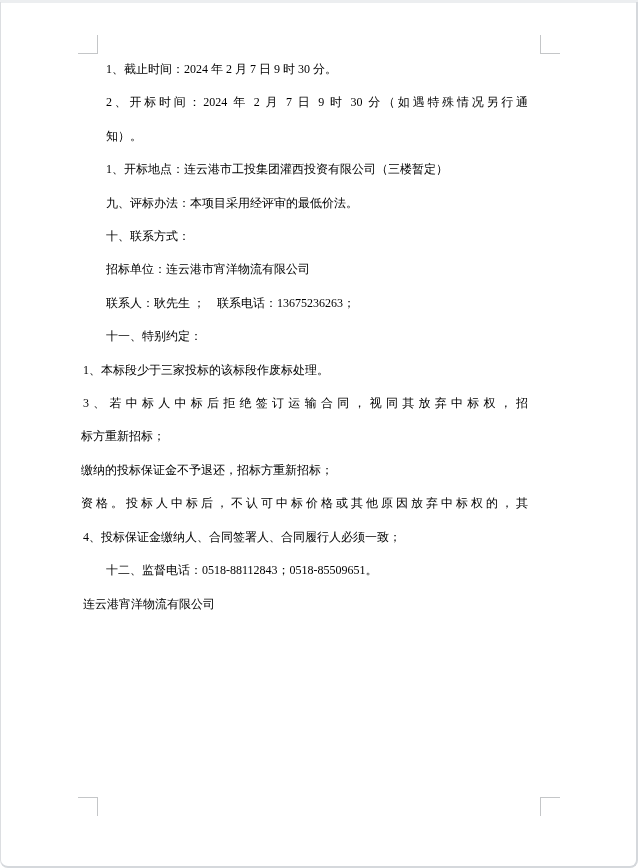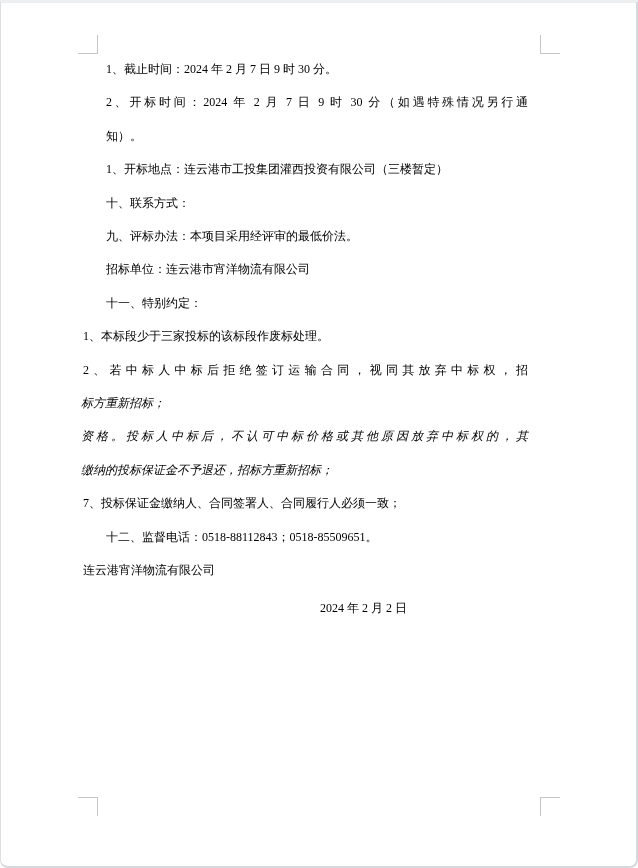--- a/index.html
+++ b/index.html
@@ -26,21 +26,21 @@
   .crop { position: absolute; width: 19px; height: 18px; }
   .crop.tl { left: 78px;  top: 35px;  border-right: 1px solid #c4c6c8; border-bottom: 1px solid #c4c6c8; }
   .crop.tr { left: 540px; top: 35px;  border-left: 1px solid #c4c6c8;  border-bottom: 1px solid #c4c6c8; }
   .crop.bl { left: 78px;  top: 797px; border-right: 1px solid #c4c6c8; border-top: 1px solid #c4c6c8; }
   .crop.br { left: 540px; top: 797px; border-left: 1px solid #c4c6c8;  border-top: 1px solid #c4c6c8; }
   .text-area {
     position: absolute; left: 83px; top: 53px; width: 445px;
     font-size: 12px; line-height: 33.4px; color: #000000;
   }
   .ln { white-space: nowrap; }
-  .i0 { margin-left: -2px; font-style: italic; }
+  .i0 { margin-left: -2px; }
   .i1 { margin-left: 23px; }
   .i2 { }
   .fj { white-space: nowrap; text-align: justify; text-align-last: justify; }
   .sig  { }
   .date { margin-left: 237px; margin-top: 4px; }
 </style>
 </head>
 <body>
 
 <div class="top-band"></div>
@@ -49,26 +49,26 @@
 <div class="crop tl"></div>
 <div class="crop tr"></div>
 <div class="crop bl"></div>
 <div class="crop br"></div>
 
 <div class="text-area">
   <div class="ln i1">1、截止时间：2024 年 2 月 7 日 9 时 30 分。</div>
   <div class="ln i1 fj">2、开标时间：2024 年 2 月 7 日 9 时 30 分（如遇特殊情况另行通</div>
   <div class="ln i1">知）。</div>
   <div class="ln i1">1、开标地点：连云港市工投集团灌西投资有限公司（三楼暂定）</div>
+  <div class="ln i1">九、评标办法：本项目采用经评审的最低价法。</div>
   <div class="ln i1">十、联系方式：</div>
-  <div class="ln i1">九、评标办法：本项目采用经评审的最低价法。</div>
   <div class="ln i1">招标单位：连云港市宵洋物流有限公司</div>
+  <div class="ln i1">联系人：耿先生 ；　联系电话：13675236263；</div>
   <div class="ln i1">十一、特别约定：</div>
   <div class="ln i2">1、本标段少于三家投标的该标段作废标处理。</div>
-  <div class="ln i2 fj">2、若中标人中标后拒绝签订运输合同，视同其放弃中标权，招</div>
+  <div class="ln i2 fj">3、若中标人中标后拒绝签订运输合同，视同其放弃中标权，招</div>
   <div class="ln i0">标方重新招标；</div>
+  <div class="ln i0">缴纳的投标保证金不予退还，招标方重新招标；</div>
   <div class="ln i0 fj">资格。投标人中标后，不认可中标价格或其他原因放弃中标权的，其</div>
-  <div class="ln i0">缴纳的投标保证金不予退还，招标方重新招标；</div>
-  <div class="ln i2">7、投标保证金缴纳人、合同签署人、合同履行人必须一致；</div>
+  <div class="ln i2">4、投标保证金缴纳人、合同签署人、合同履行人必须一致；</div>
   <div class="ln i1">十二、监督电话：0518-88112843；0518-85509651。</div>
   <div class="ln sig">连云港宵洋物流有限公司</div>
-  <div class="ln date">2024 年 2 月 2 日</div>
 </div>
 
 </body></html>

